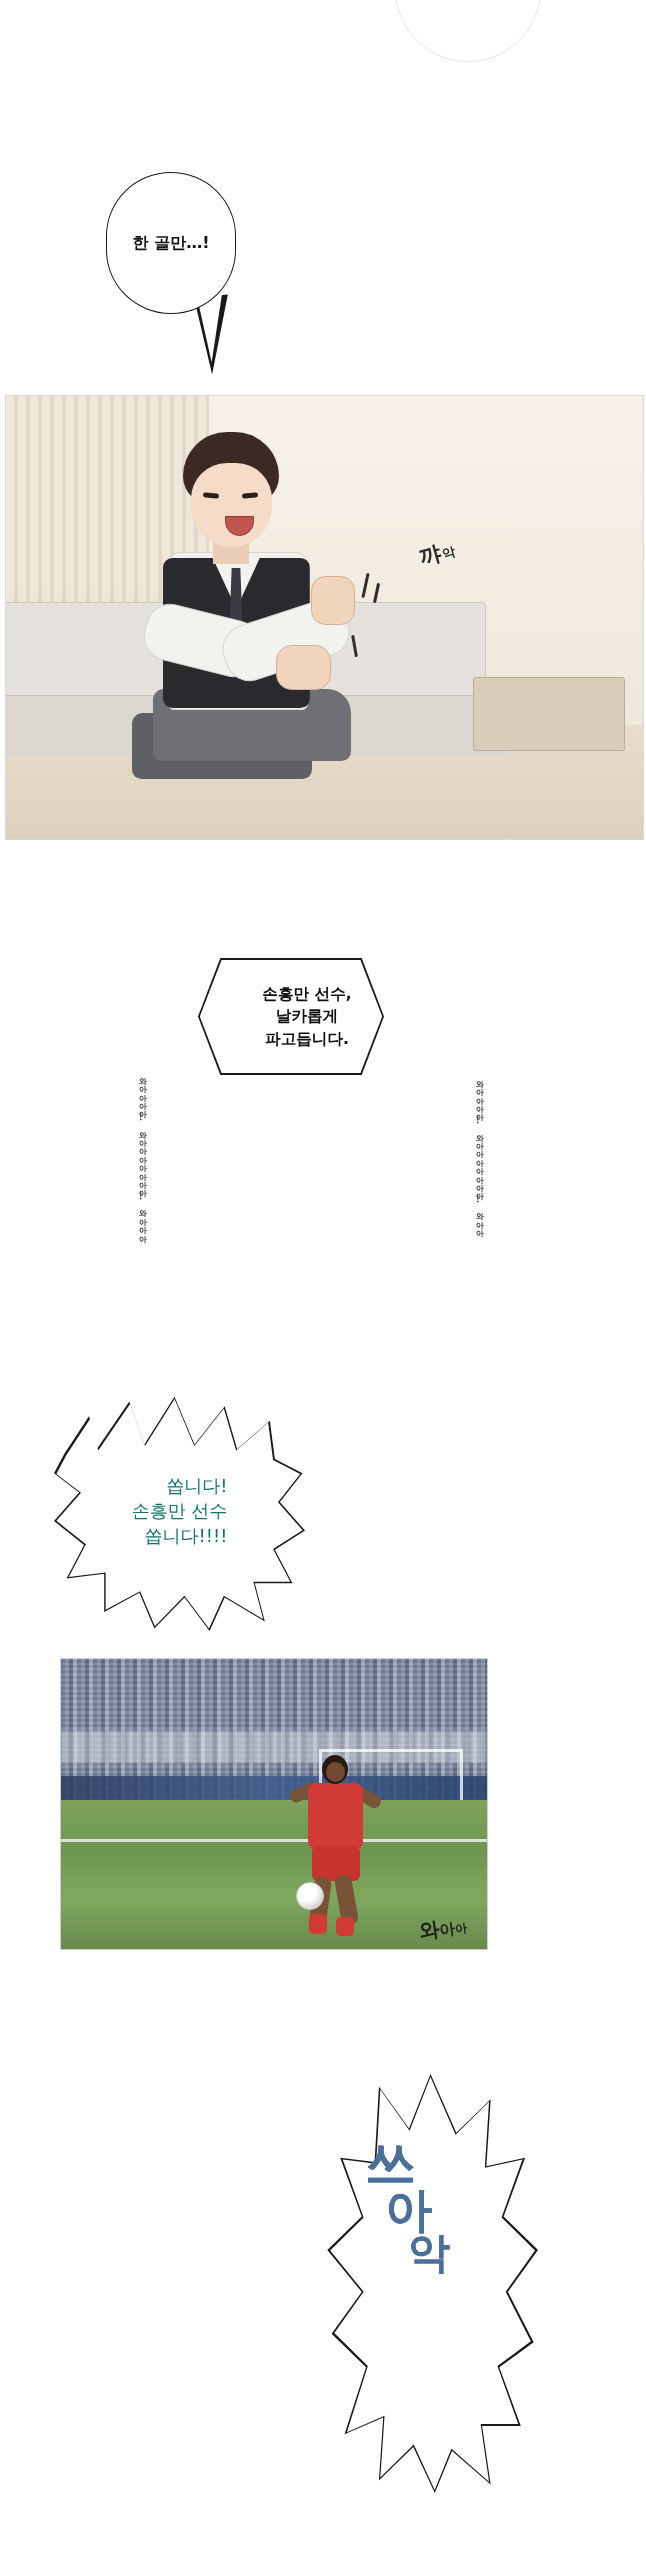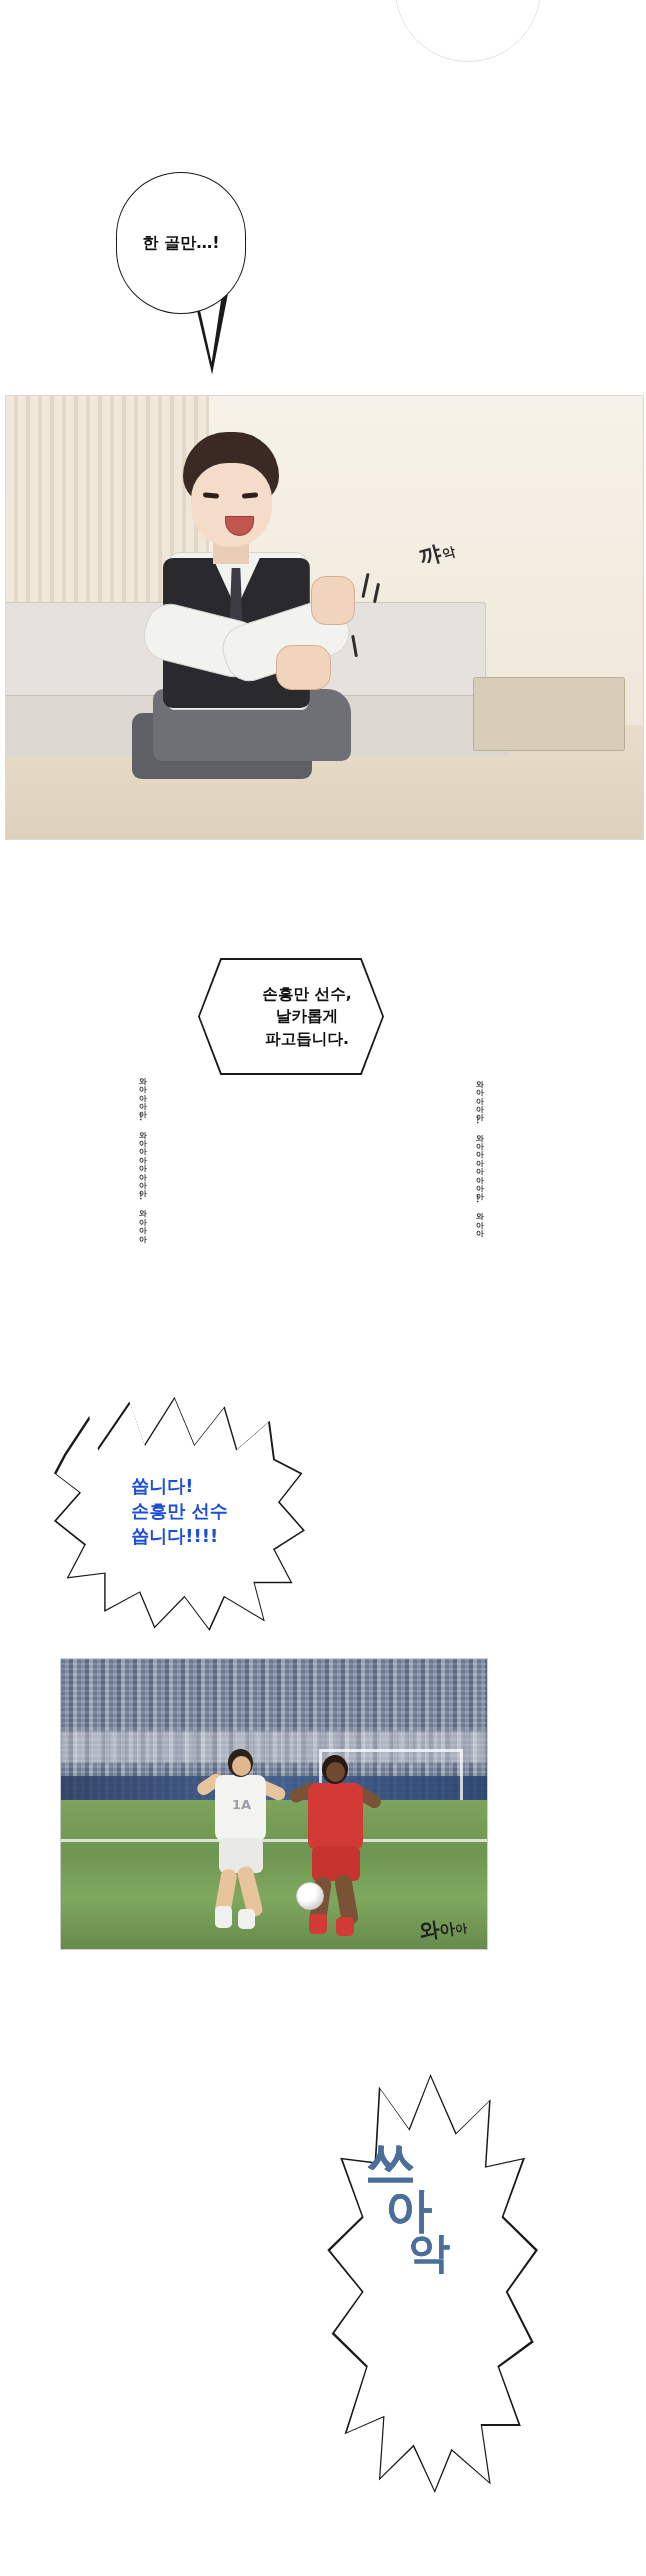--- a/index.html
+++ b/index.html
@@ -37,21 +37,21 @@
   .bubble.round {
     border-radius: 50% / 45%;
   }
   .bubble .txt {
     white-space: pre-line;
     padding: 0 6px;
   }
 
   
   #bubble-top {
-    left: 116px;
+    left: 106px;
     top: 172px;
     width: 130px;
     height: 142px;
     font-size: 16px;
   }
   #bubble-top-tail-outer {
     position: absolute;
     left: 198px;
     top: 296px;
     width: 0; height: 0;
@@ -300,24 +300,24 @@
     position: absolute; inset: 0;
     background: #1a1a1a;
   }
   .spiky .sp-fill {
     position: absolute; inset: 2.4px;
     background: #ffffff;
   }
   .spiky .sp-txt {
     position: absolute; inset: 0;
     display: flex; align-items: center; justify-content: center;
-    text-align: left;
+    text-align: right;
     white-space: pre-line;
-    color: #1d4ed8;
-    font-weight: 700;
+    color: #0f766e;
+    font-weight: 400;
     line-height: 1.38;
   }
   .clip-spiky {
     clip-path: polygon(
       4% 26%, 14% 10%, 17% 24%, 30% 4%, 36% 22%, 48% 2%,
       56% 22%, 68% 6%, 73% 24%, 86% 12%, 88% 28%, 99% 34%,
       90% 46%, 100% 58%, 88% 66%, 95% 80%, 80% 80%, 84% 96%,
       68% 86%, 62% 100%, 52% 86%, 40% 99%, 34% 84%, 20% 92%,
       20% 76%, 5% 78%, 12% 64%, 0 54%, 10% 42%, 0 34%
     );
@@ -565,33 +565,20 @@
       <div class="pr-body"></div>
       <div class="pr-shorts"></div>
       <div class="pr-leg-a"></div>
       <div class="pr-leg-b"></div>
       <div class="pr-sock-a"></div>
       <div class="pr-sock-b"></div>
       <div class="pr-head"></div>
       <div class="pr-face"></div>
     </div>
 
-    <div class="p-white">
-      <div class="pw-arm-a"></div>
-      <div class="pw-arm-b"></div>
-      <div class="pw-body"></div>
-      <div class="pw-num">1A</div>
-      <div class="pw-shorts"></div>
-      <div class="pw-leg-a"></div>
-      <div class="pw-leg-b"></div>
-      <div class="pw-sock-a"></div>
-      <div class="pw-sock-b"></div>
-      <div class="pw-head"></div>
-      <div class="pw-face"></div>
-    </div>
 
     <div class="ball"></div>
 
     <div id="sfx-photo">
       <span>와</span><span class="s2">아</span><span class="s3">아</span>
     </div>
   </div>
 
   <div id="sfx-burst">
     <div class="burst-shape"></div>

